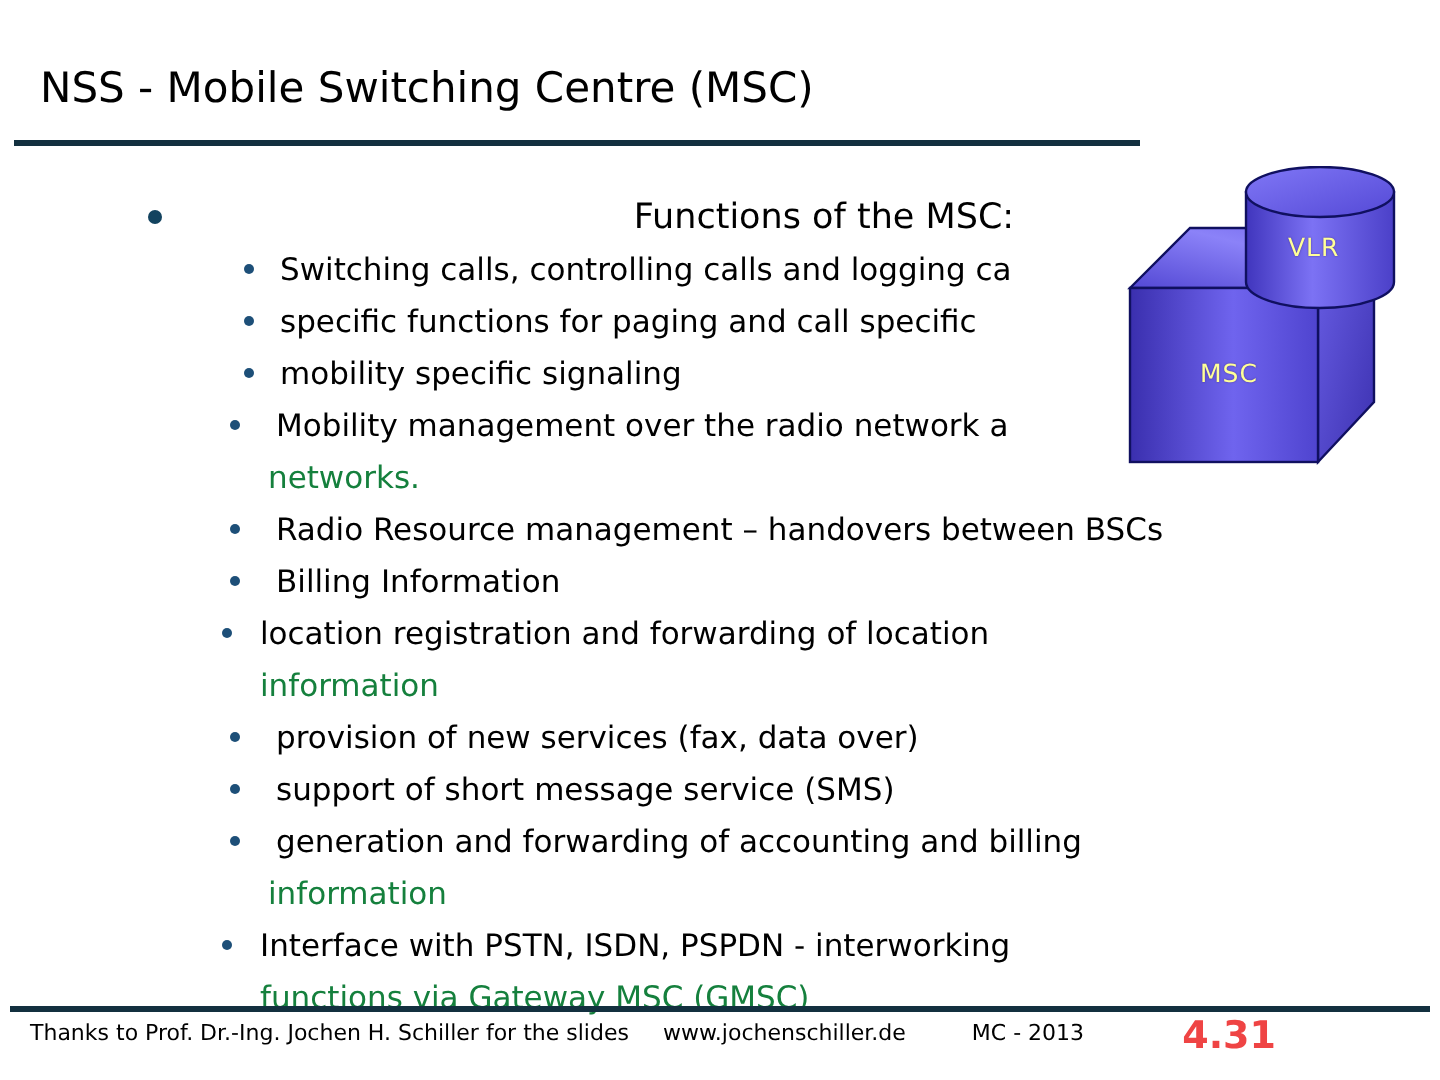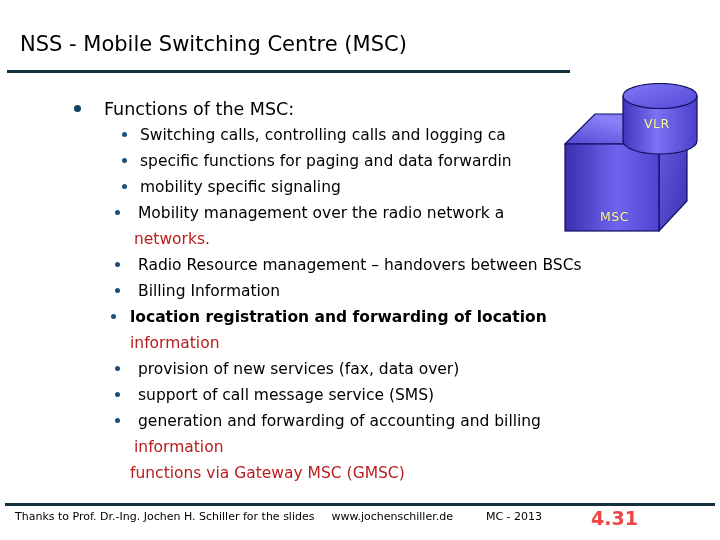--- a/index.html
+++ b/index.html
@@ -51,20 +51,21 @@
   }
 
   .lvl1 {
     position: relative;
     margin: 0;
     padding: 0 0 0 104px;
     font-size: 17.5px;
     color: #000000;
     line-height: 26px;
     min-height: 26px;
+    text-align: center;
   }
   .lvl1 > .dot {
     position: absolute;
     left: 74px;
     top: 9px;
     width: 7px;
     height: 7px;
     border-radius: 50%;
     background: #13435f;
   }
@@ -84,28 +85,28 @@
     top: 10px;
     width: 5px;
     height: 5px;
     border-radius: 50%;
     background: #1d4f78;
   }
   .lvl2.ind-a { padding-left: 140px; }
   .lvl2.ind-a > .dot { left: 122px; }
   .lvl2.ind-b { }
   .lvl2.ind-b > .dot { left: 115px; }
-  .lvl2.ind-c { padding-left: 130px; font-weight: bold; }
+  .lvl2.ind-c { padding-left: 130px; }
   .lvl2.ind-c > .dot { left: 111px; }
 
   .cont {
     position: relative;
     margin: 0;
     font-size: 15.5px;
-    color: #b91c1c;
+    color: #15803d;
     line-height: 26px;
     min-height: 26px;
   }
   .cont.w134 { padding-left: 134px; }
   .cont.w130 { padding-left: 130px; }
 
   .row-txt { white-space: nowrap; }
 
   
   .graphic {
@@ -119,21 +120,21 @@
   .g-label {
     position: absolute;
     font-weight: normal;
     color: #ffff99;
     font-size: 12.5px;
     letter-spacing: 0.5px;
     text-shadow: 0 0 1px rgba(60,40,120,.8);
     pointer-events: none;
   }
   .g-label.vlr { left: 81px; top: 33px; }
-  .g-label.msc { left: 37px; top: 96px; margin-top: 30px; }
+  .g-label.msc { left: 37px; top: 96px; }
 
   
   .footer-rule {
     position: absolute;
     left: 5px;
     top: 503px;
     width: 710px;
     height: 3px;
     background: #13303f;
   }
@@ -172,21 +173,21 @@
       <span class="row-txt">Functions of the MSC:</span>
     </div>
 
     <div class="lvl2 ind-a">
       <span class="dot"></span>
       <span class="row-txt">Switching calls, controlling calls and logging ca</span>
     </div>
 
     <div class="lvl2 ind-a">
       <span class="dot"></span>
-      <span class="row-txt"> specific functions for paging and data forwardin</span>
+      <span class="row-txt"> specific functions for paging and call specific</span>
     </div>
 
     <div class="lvl2 ind-a">
       <span class="dot"></span>
       <span class="row-txt"> mobility specific signaling</span>
     </div>
 
     <div class="lvl2 ind-b">
       <span class="dot"></span>
       <span class="row-txt">Mobility management over the radio network a</span>
@@ -213,31 +214,35 @@
       <span class="row-txt">information</span>
     </div>
 
     <div class="lvl2 ind-b">
       <span class="dot"></span>
       <span class="row-txt">provision of new services (fax, data over)</span>
     </div>
 
     <div class="lvl2 ind-b">
       <span class="dot"></span>
-      <span class="row-txt">support of call message service (SMS)</span>
+      <span class="row-txt">support of short message service (SMS)</span>
     </div>
 
     <div class="lvl2 ind-b">
       <span class="dot"></span>
       <span class="row-txt">generation and forwarding of accounting and billing</span>
     </div>
     <div class="cont w134">
       <span class="row-txt">information</span>
     </div>
 
+    <div class="lvl2 ind-c">
+      <span class="dot"></span>
+      <span class="row-txt">Interface with PSTN, ISDN, PSPDN - interworking</span>
+    </div>
     <div class="cont w130">
       <span class="row-txt">functions via Gateway MSC (GMSC)</span>
     </div>
 
   </div>
 
   <div class="graphic">
     <svg width="157" height="155" viewBox="0 0 157 155">
       <defs>
         <linearGradient id="gBoxFront" x1="0" y1="0" x2="1" y2="0">

